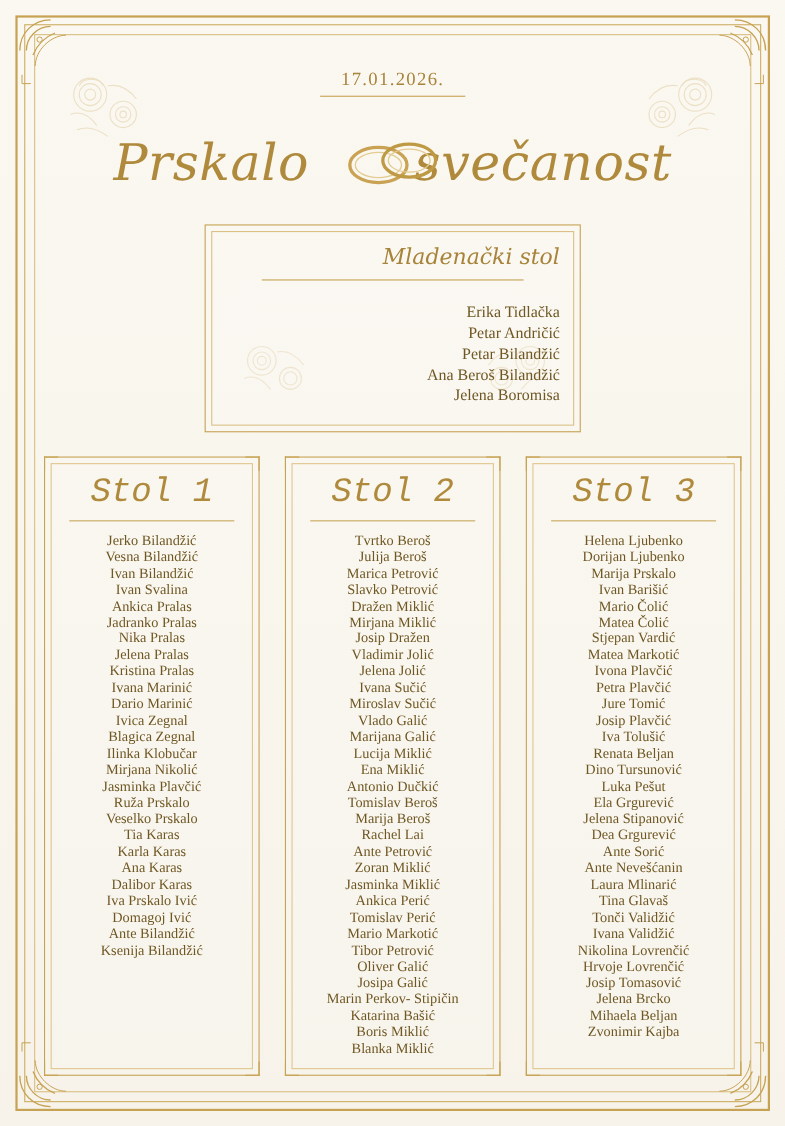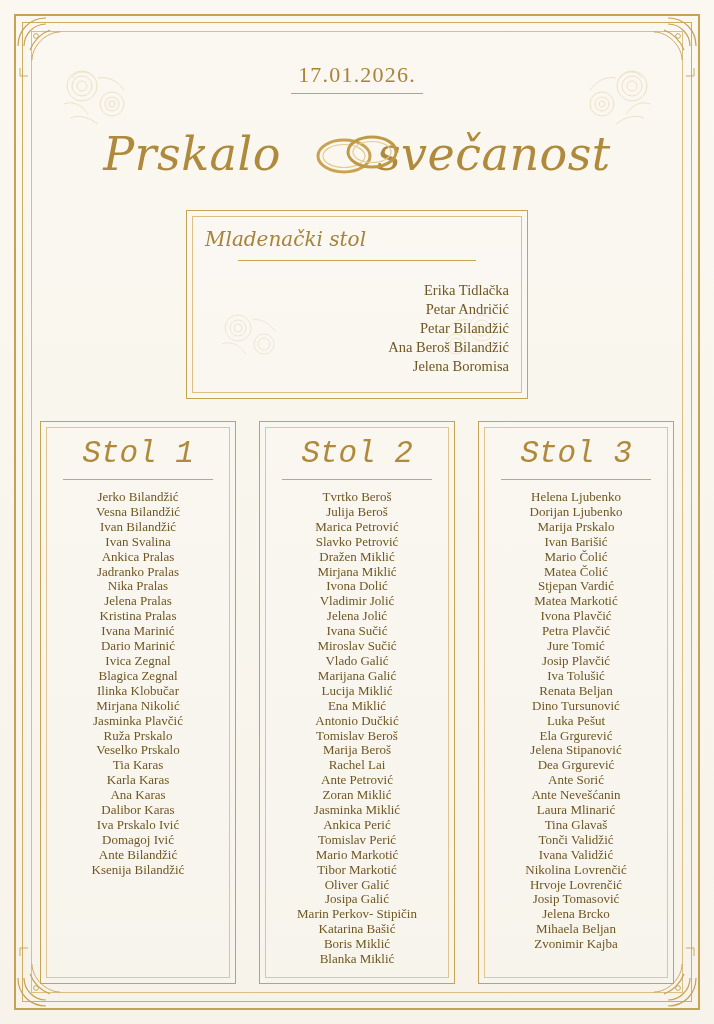--- a/index.html
+++ b/index.html
@@ -68,21 +68,21 @@
   .rose.r4 { left: 432px; top: 300px; transform: scaleX(-1); }
 
   .content {
     position: absolute;
     left: 40px; top: 40px; right: 40px; bottom: 40px;
   }
 
   .date {
     text-align: center;
     margin-top: 22px;
-    font-size: 22px;
+    font-size: 17px;
     letter-spacing: 1.2px;
     color: #a8833a;
     font-family: "Liberation Serif", serif;
   }
   .date-rule {
     width: 132px;
     height: 1px;
     background: #c6a253;
     margin: 5px auto 0;
   }
@@ -121,21 +121,21 @@
     background: rgba(255,255,255,0.12);
   }
   .head-table::before {
     content: "";
     position: absolute;
     left: 5px; top: 5px; right: 5px; bottom: 5px;
     border: 1px solid #dcc086;
     pointer-events: none;
   }
   .head-title {
-    text-align: left;
+    text-align: right;
     font-family: "DejaVu Serif", serif;
     font-style: italic;
     font-size: 20px;
     color: #a8833a;
     position: relative;
     z-index: 2;
   }
   .head-rule {
     width: 78%;
     height: 1px;
@@ -397,40 +397,40 @@
         <span class="notch n4"></span>
         <div class="table-name">Stol 2</div>
         <div class="table-rule"></div>
         <div class="guest-list">
           <div>Tvrtko Beroš</div>
           <div>Julija Beroš</div>
           <div>Marica Petrović</div>
           <div>Slavko Petrović</div>
           <div>Dražen Miklić</div>
           <div>Mirjana Miklić</div>
-          <div>Ivona Dolić</div>
+          <div>Josip Dražen</div>
           <div>Vladimir Jolić</div>
           <div>Jelena Jolić</div>
           <div>Ivana Sučić</div>
           <div>Miroslav Sučić</div>
           <div>Vlado Galić</div>
           <div>Marijana Galić</div>
           <div>Lucija Miklić</div>
           <div>Ena Miklić</div>
           <div>Antonio Dučkić</div>
           <div>Tomislav Beroš</div>
           <div>Marija Beroš</div>
           <div>Rachel Lai</div>
           <div>Ante Petrović</div>
           <div>Zoran Miklić</div>
           <div>Jasminka Miklić</div>
           <div>Ankica Perić</div>
           <div>Tomislav Perić</div>
           <div>Mario Markotić</div>
-          <div>Tibor Markotić</div>
+          <div>Tibor Petrović</div>
           <div>Oliver Galić</div>
           <div>Josipa Galić</div>
           <div>Marin Perkov- Stipičin</div>
           <div>Katarina Bašić</div>
           <div>Boris Miklić</div>
           <div>Blanka Miklić</div>
         </div>
       </div>
 
       <div class="table-card">

